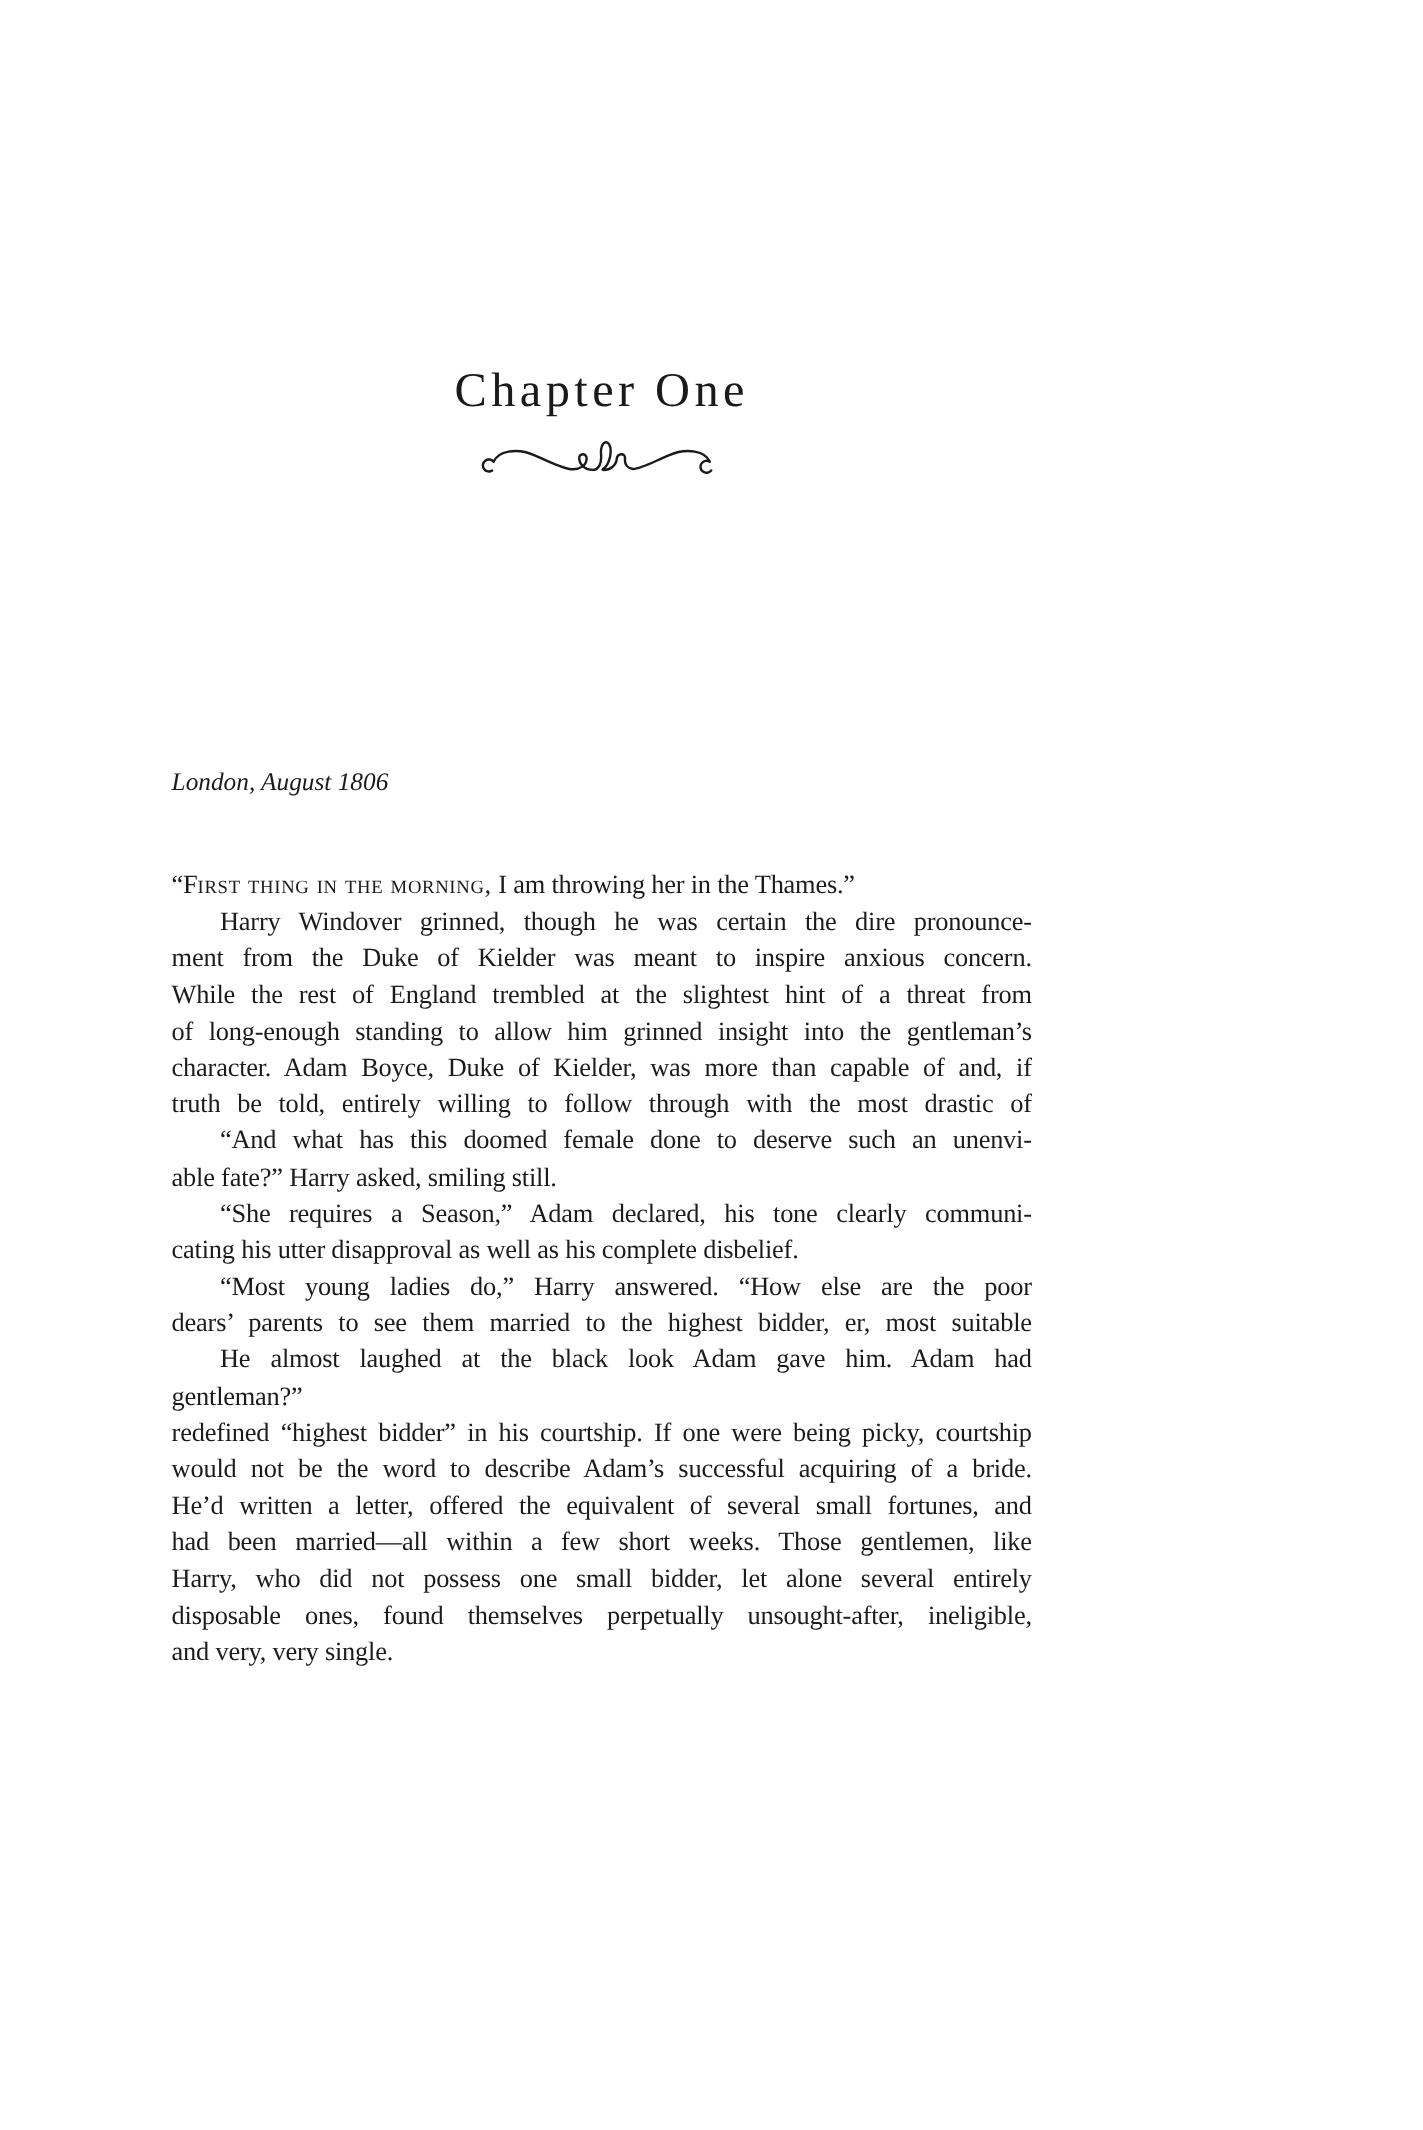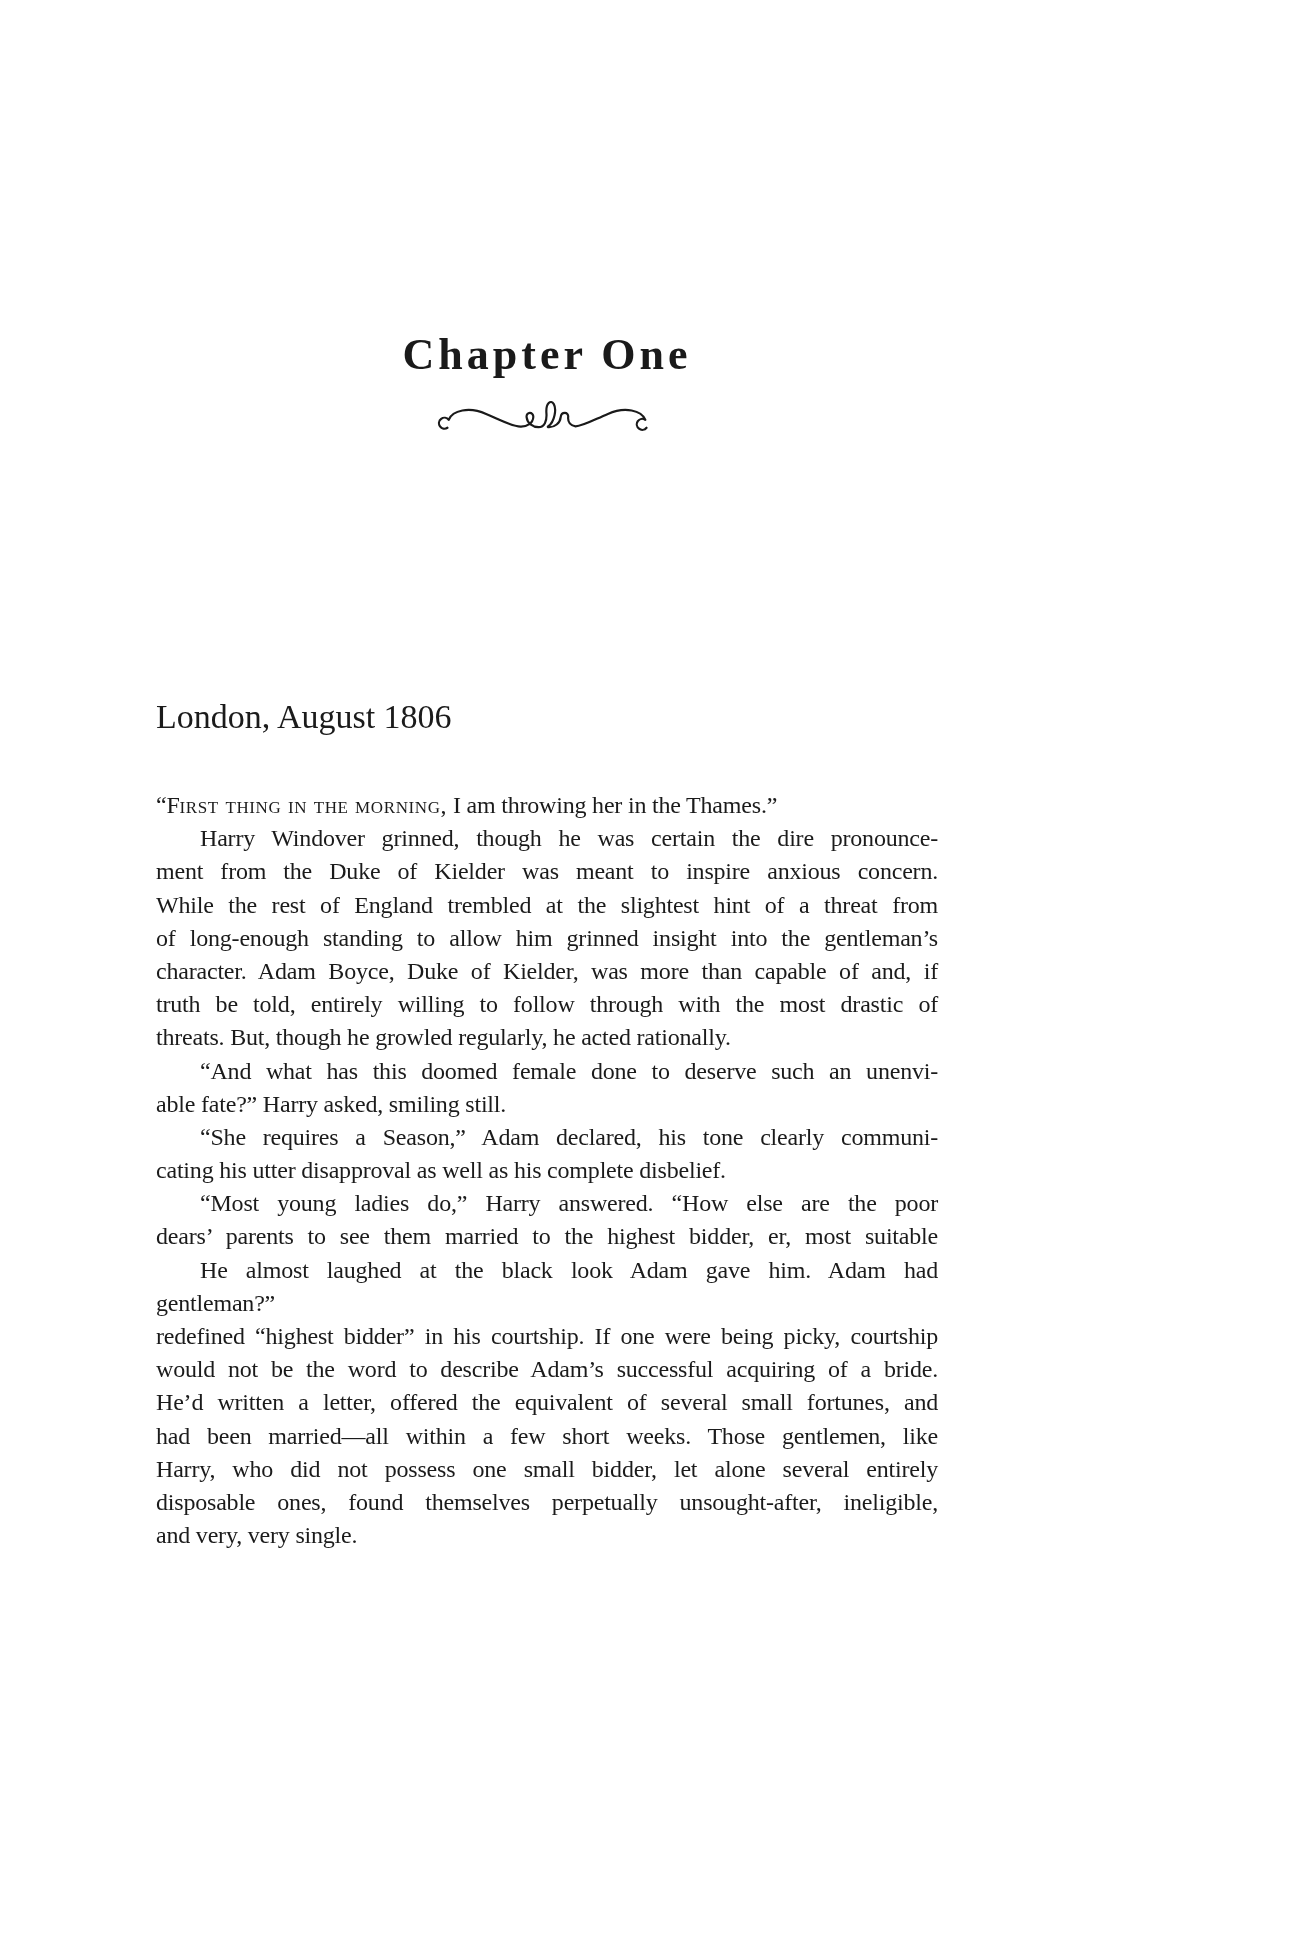--- a/index.html
+++ b/index.html
@@ -21,40 +21,41 @@
     width: 782px;
     height: 1936px;
   }
   .chapter-title {
     position: absolute;
     top: 300px;
     left: 0;
     width: 100%;
     text-align: center;
     font-size: 44px;
-    font-weight: 700;
+    font-weight: 400;
     letter-spacing: 4px;
     color: #1a1a1a;
     white-space: nowrap;
   }
   .flourish-wrap {
     position: absolute;
     top: 388px;
     left: 0;
     width: 100%;
     text-align: center;
   }
   .flourish-wrap svg {
     display: inline-block;
   }
   .dateline {
     position: absolute;
     top: 698px;
     left: 0;
-    font-size: 34px;
+    font-style: italic;
+    font-size: 23px;
     color: #1b1b1b;
   }
   .body-text {
     position: absolute;
     top: 789px;
     left: 0;
     width: 782px;
     font-size: 24px;
     line-height: 33.2px;
     letter-spacing: -0.2px;
@@ -108,21 +109,20 @@
   <div class="dateline">London, August 1806</div>
 
   <div class="body-text">
       <div class="line final"><span class="seg-n">“F</span><span class="seg-sc">irst thing in the morning,</span><span class="seg-n"> I am throwing her in the Thames.”</span></div>
       <div class="line indent"><span class="seg-n">Harry Windover grinned, though he was certain the dire pronounce-</span></div>
       <div class="line"><span class="seg-n">ment from the Duke of Kielder was meant to inspire anxious concern.</span></div>
       <div class="line"><span class="seg-n">While the rest of England trembled at the slightest hint of a threat from</span></div>
       <div class="line"><span class="seg-n">of long-enough standing to allow him grinned insight into the gentleman’s</span></div>
       <div class="line"><span class="seg-n">character. Adam Boyce, Duke of Kielder, was more than capable of and, if</span></div>
       <div class="line"><span class="seg-n">truth be told, entirely willing to follow through with the most drastic of</span></div>
-      <div class="line final"><span class="seg-n">threats. But, though he growled regularly, he acted rationally.</span></div>
       <div class="line indent"><span class="seg-n">“And what has this doomed female done to deserve such an unenvi-</span></div>
       <div class="line final"><span class="seg-n">able fate?” Harry asked, smiling still.</span></div>
       <div class="line indent"><span class="seg-n">“She requires a Season,” Adam declared, his tone clearly communi-</span></div>
       <div class="line final"><span class="seg-n">cating his utter disapproval as well as his complete disbelief.</span></div>
       <div class="line indent"><span class="seg-n">“Most young ladies do,” Harry answered. “How else are the poor</span></div>
       <div class="line"><span class="seg-n">dears’ parents to see them married to the highest bidder, er, most suitable</span></div>
       <div class="line indent"><span class="seg-n">He almost laughed at the black look Adam gave him. Adam had</span></div>
       <div class="line final"><span class="seg-n">gentleman?”</span></div>
       <div class="line"><span class="seg-n">redefined “highest bidder” in his courtship. If one were being picky, </span><span class="seg-i">courtship</span></div>
       <div class="line"><span class="seg-n">would not be the word to describe Adam’s successful acquiring of a bride.</span></div>

